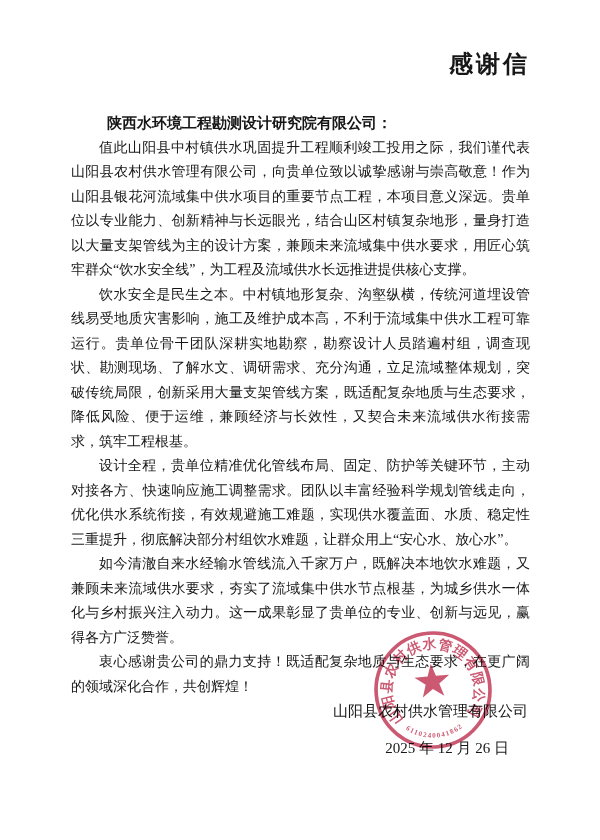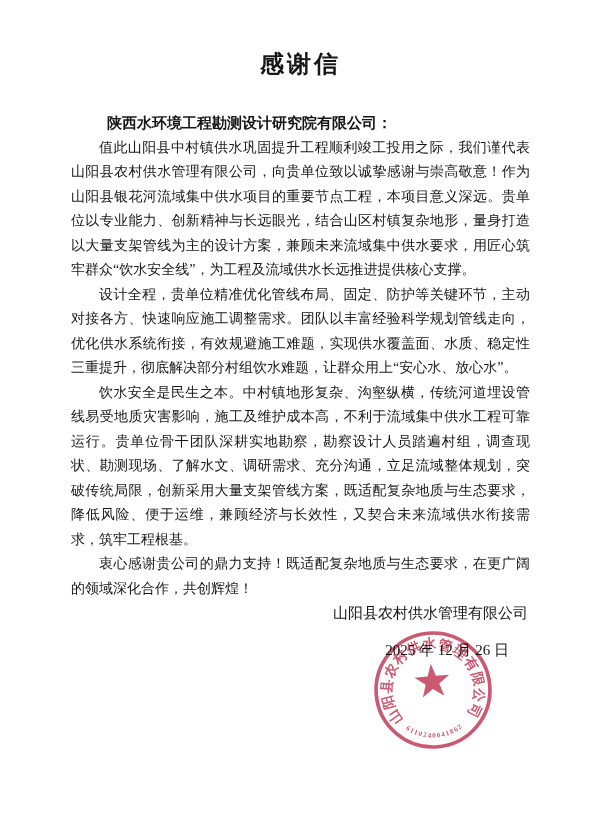--- a/index.html
+++ b/index.html
@@ -14,21 +14,21 @@
     background: #ffffff;
     color: #161616;
     overflow: hidden;
   }
   .content {
     padding: 50px 70px 0 71px;
   }
   .title {
     font-size: 24px;
     font-weight: 700;
-    text-align: center;
+    text-align: right;
     letter-spacing: 3px;
     margin: 0 0 33px 0;
     line-height: 28px;
   }
   .recipient {
     font-size: 15px;
     font-weight: 700;
     line-height: 24.5px;
     margin: 0;
     padding-left: 36px;
@@ -71,22 +71,23 @@
   }
 </style>
 </head>
 <body>
 
 <div class="page">
   <div class="content">
     <h1 class="title">感谢信</h1>
     <p class="recipient">陕西水环境工程勘测设计研究院有限公司：</p>
     <p class="para">值此山阳县中村镇供水巩固提升工程顺利竣工投用之际，我们谨代表山阳县农村供水管理有限公司，向贵单位致以诚挚感谢与崇高敬意！作为山阳县银花河流域集中供水项目的重要节点工程，本项目意义深远。贵单位以专业能力、创新精神与长远眼光，结合山区村镇复杂地形，量身打造以大量支架管线为主的设计方案，兼顾未来流域集中供水要求，用匠心筑牢群众“饮水安全线”，为工程及流域供水长远推进提供核心支撑。</p>
+    <p class="para">饮水安全是民生之本。中村镇地形复杂、沟壑纵横，传统河道埋设管线易受地质灾害影响，施工及维护成本高，不利于流域集中供水工程可靠运行。贵单位骨干团队深耕实地勘察，勘察设计人员踏遍村组，调查现状、勘测现场、了解水文、调研需求、充分沟通，立足流域整体规划，突破传统局限，创新采用大量支架管线方案，既适配复杂地质与生态要求，降低风险、便于运维，兼顾经济与长效性，又契合未来流域供水衔接需求，筑牢工程根基。</p>
     <p class="para">设计全程，贵单位精准优化管线布局、固定、防护等关键环节，主动对接各方、快速响应施工调整需求。团队以丰富经验科学规划管线走向，优化供水系统衔接，有效规避施工难题，实现供水覆盖面、水质、稳定性三重提升，彻底解决部分村组饮水难题，让群众用上“安心水、放心水”。</p>
-    <p class="para">饮水安全是民生之本。中村镇地形复杂、沟壑纵横，传统河道埋设管线易受地质灾害影响，施工及维护成本高，不利于流域集中供水工程可靠运行。贵单位骨干团队深耕实地勘察，勘察设计人员踏遍村组，调查现状、勘测现场、了解水文、调研需求、充分沟通，立足流域整体规划，突破传统局限，创新采用大量支架管线方案，既适配复杂地质与生态要求，降低风险、便于运维，兼顾经济与长效性，又契合未来流域供水衔接需求，筑牢工程根基。</p>
+    <p class="para">如今清澈自来水经输水管线流入千家万户，既解决本地饮水难题，又兼顾未来流域供水要求，夯实了流域集中供水节点根基，为城乡供水一体化与乡村振兴注入动力。这一成果彰显了贵单位的专业、创新与远见，赢得各方广泛赞誉。</p>
     <p class="para">衷心感谢贵公司的鼎力支持！既适配复杂地质与生态要求，在更广阔的领域深化合作，共创辉煌！</p>
     <p class="signature">山阳县农村供水管理有限公司</p>
     <p class="date">2025 年 12 月 26 日</p>
   </div>
 
   <svg class="seal" viewBox="0 0 120 120" aria-hidden="true" style="color: rgb(194, 59, 88);">
     <defs>
       <path id="sealTopArc" d="M 28.6,86.4 A 41 41 0 1 1 91.4,86.4" fill="none"></path>
       <path id="sealBottomArc" d="M 29.8,96 A 47 47 0 0 0 90.2,96" fill="none"></path>
     </defs>

